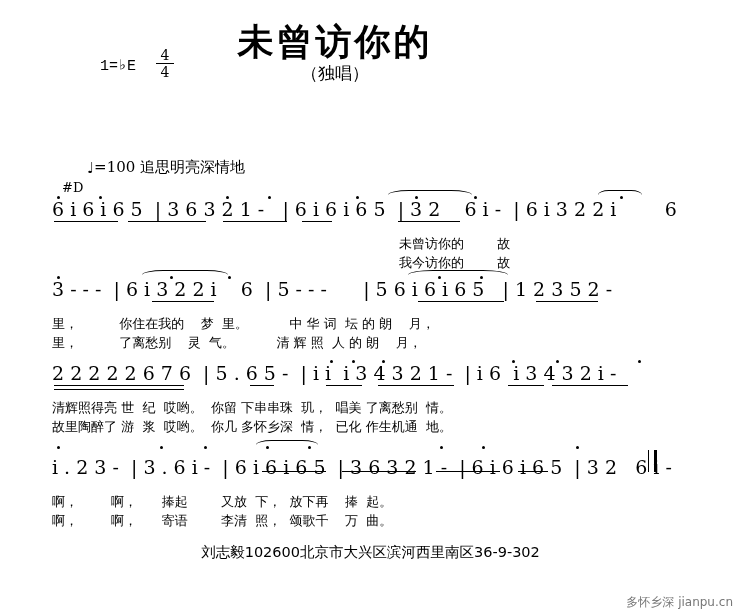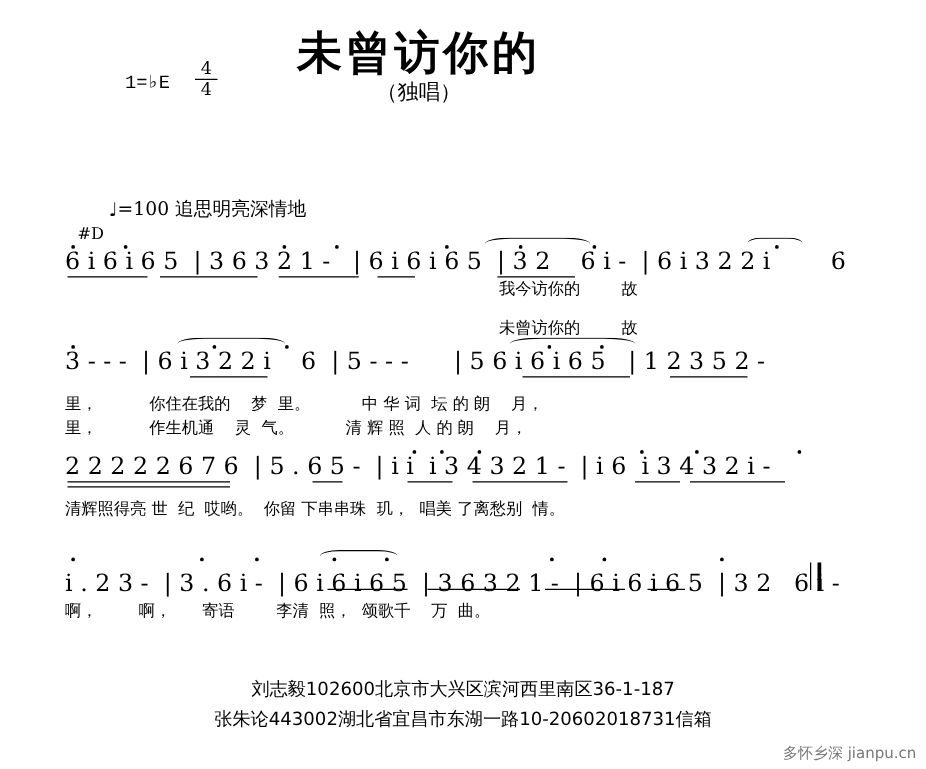--- a/index.html
+++ b/index.html
@@ -192,22 +192,22 @@
     <span class="den">4</span>
   </div>
 
   <div class="tempo">
     <span class="qnote">♩</span><span>=100 追思明亮深情地</span>
   </div>
   <div class="chord">#D</div>
 
   <div class="system" style="top:198px;">
     <div class="notes">6 i 6 i 6 5  | 3 6 3 2 1 -   | 6 i 6 i 6 5  | 3 2    6 i -  | 6 i 3 2 2 i        6</div>
+    <div class="lyric" style="margin-top:12px;">                                                                                    未曾访你的        故</div>
     <div class="lyric">                                                                                    我今访你的        故</div>
-    <div class="lyric" style="margin-top:12px;">                                                                                    未曾访你的        故</div>
   </div>
 
   <div class="dotup" style="left:57px;  top:196px;"></div>
   <div class="dotup" style="left:99px;  top:196px;"></div>
   <div class="beam" style="left:54px;  top:221px; width:64px;"></div>
   <div class="beam" style="left:128px; top:221px; width:78px;"></div>
   <div class="dotup" style="left:226px; top:196px;"></div>
   <div class="dotup" style="left:268px; top:196px;"></div>
   <div class="beam" style="left:223px; top:221px; width:64px;"></div>
   <div class="beam" style="left:302px; top:221px; width:30px;"></div>
@@ -215,69 +215,70 @@
   <div class="slur" style="left:388px; top:190px; width:84px;"></div>
   <div class="dotup" style="left:415px; top:196px;"></div>
   <div class="dotup" style="left:474px; top:196px;"></div>
   <div class="beam" style="left:398px; top:221px; width:62px;"></div>
   <div class="slur" style="left:598px; top:190px; width:44px;"></div>
   <div class="dotup" style="left:620px; top:196px;"></div>
 
   <div class="system" style="top:278px;">
     <div class="notes">3 - - -  | 6 i 3 2 2 i    6  | 5 - - -      | 5 6 i 6 i 6 5   | 1 2 3 5 2 -</div>
     <div class="lyric" style="margin-top:12px;">里，          你住在我的    梦  里。          中 华 词  坛 的 朗    月，</div>
-    <div class="lyric">里，          作生机通    灵  气。          清 辉 照  人 的 朗    月，</div>
+    <div class="lyric">里，          了离愁别    灵  气。          清 辉 照  人 的 朗    月，</div>
   </div>
   <div class="dotup" style="left:57px;  top:276px;"></div>
   <div class="slur" style="left:142px; top:270px; width:86px;"></div>
   <div class="dotup" style="left:170px; top:276px;"></div>
   <div class="dotup" style="left:228px; top:276px;"></div>
   <div class="beam" style="left:152px; top:301px; width:62px;"></div>
   <div class="slur" style="left:408px; top:270px; width:100px;"></div>
   <div class="dotup" style="left:438px; top:276px;"></div>
   <div class="dotup" style="left:480px; top:276px;"></div>
   <div class="beam" style="left:418px; top:301px; width:86px;"></div>
   <div class="beam" style="left:536px; top:301px; width:62px;"></div>
 
   <div class="system" style="top:362px;">
     <div class="notes">2 2 2 2 2 6 7 6  | 5 . 6 5 -  | i i  i 3 4 3 2 1 -  | i 6  i 3 4 3 2 i -</div>
     <div class="lyric" style="margin-top:12px;">清辉照得亮 世  纪  哎哟。  你留 下串串珠  玑，  唱美 了离愁别  情。</div>
+    <div class="lyric">故里陶醉了 游  浆  哎哟。  你几 多怀乡深  情，  已化 作生机通  地。</div>
   </div>
   <div class="beam" style="left:54px;  top:385px; width:130px;"></div>
   <div class="beam" style="left:54px;  top:389px; width:130px;"></div>
   <div class="beam" style="left:250px; top:385px; width:24px;"></div>
   <div class="dotup" style="left:330px; top:360px;"></div>
   <div class="dotup" style="left:352px; top:360px;"></div>
   <div class="dotup" style="left:382px; top:360px;"></div>
   <div class="beam" style="left:326px; top:385px; width:36px;"></div>
   <div class="beam" style="left:378px; top:385px; width:76px;"></div>
   <div class="dotup" style="left:512px; top:360px;"></div>
   <div class="dotup" style="left:556px; top:360px;"></div>
   <div class="dotup" style="left:638px; top:360px;"></div>
   <div class="beam" style="left:508px; top:385px; width:36px;"></div>
   <div class="beam" style="left:552px; top:385px; width:76px;"></div>
 
   <div class="system" style="top:456px;">
     <div class="notes">i . 2 3 -  | 3 . 6 i -  | 6 i 6 i 6 5  | 3 6 3 2 1 -  | 6 i 6 i 6 5  | 3 2   6 i -</div>
+    <div class="lyric" style="margin-top:12px;">啊，        啊，      捧起        又放  下，  放下再    捧  起。</div>
     <div class="lyric">啊，        啊，      寄语        李清  照，  颂歌千    万  曲。</div>
   </div>
   <div class="dotup" style="left:57px;  top:446px;"></div>
   <div class="dotup" style="left:160px; top:446px;"></div>
   <div class="dotup" style="left:204px; top:446px;"></div>
   <div class="dotup" style="left:266px; top:446px;"></div>
   <div class="dotup" style="left:308px; top:446px;"></div>
   <div class="slur" style="left:256px; top:440px; width:62px;"></div>
   <div class="beam" style="left:262px; top:471px; width:64px;"></div>
   <div class="beam" style="left:342px; top:471px; width:74px;"></div>
   <div class="dotup" style="left:440px; top:446px;"></div>
   <div class="dotup" style="left:482px; top:446px;"></div>
   <div class="beam" style="left:436px; top:471px; width:64px;"></div>
   <div class="beam" style="left:518px; top:471px; width:30px;"></div>
   <div class="dotup" style="left:576px; top:446px;"></div>
   <div class="endbar" style="left:648px; top:450px;"></div>
 
   <div class="footer">
-    <div>刘志毅102600北京市大兴区滨河西里南区36-1-187</div>
-    <div>张朱论443002湖北省宜昌市东湖一路10-20602018731信箱</div>
+    <div>刘志毅102600北京市大兴区滨河西里南区36-9-302</div>
   </div>
 
   <div class="sitemark">多怀乡深 jianpu.cn</div>
 </div>
 
 </body></html>

